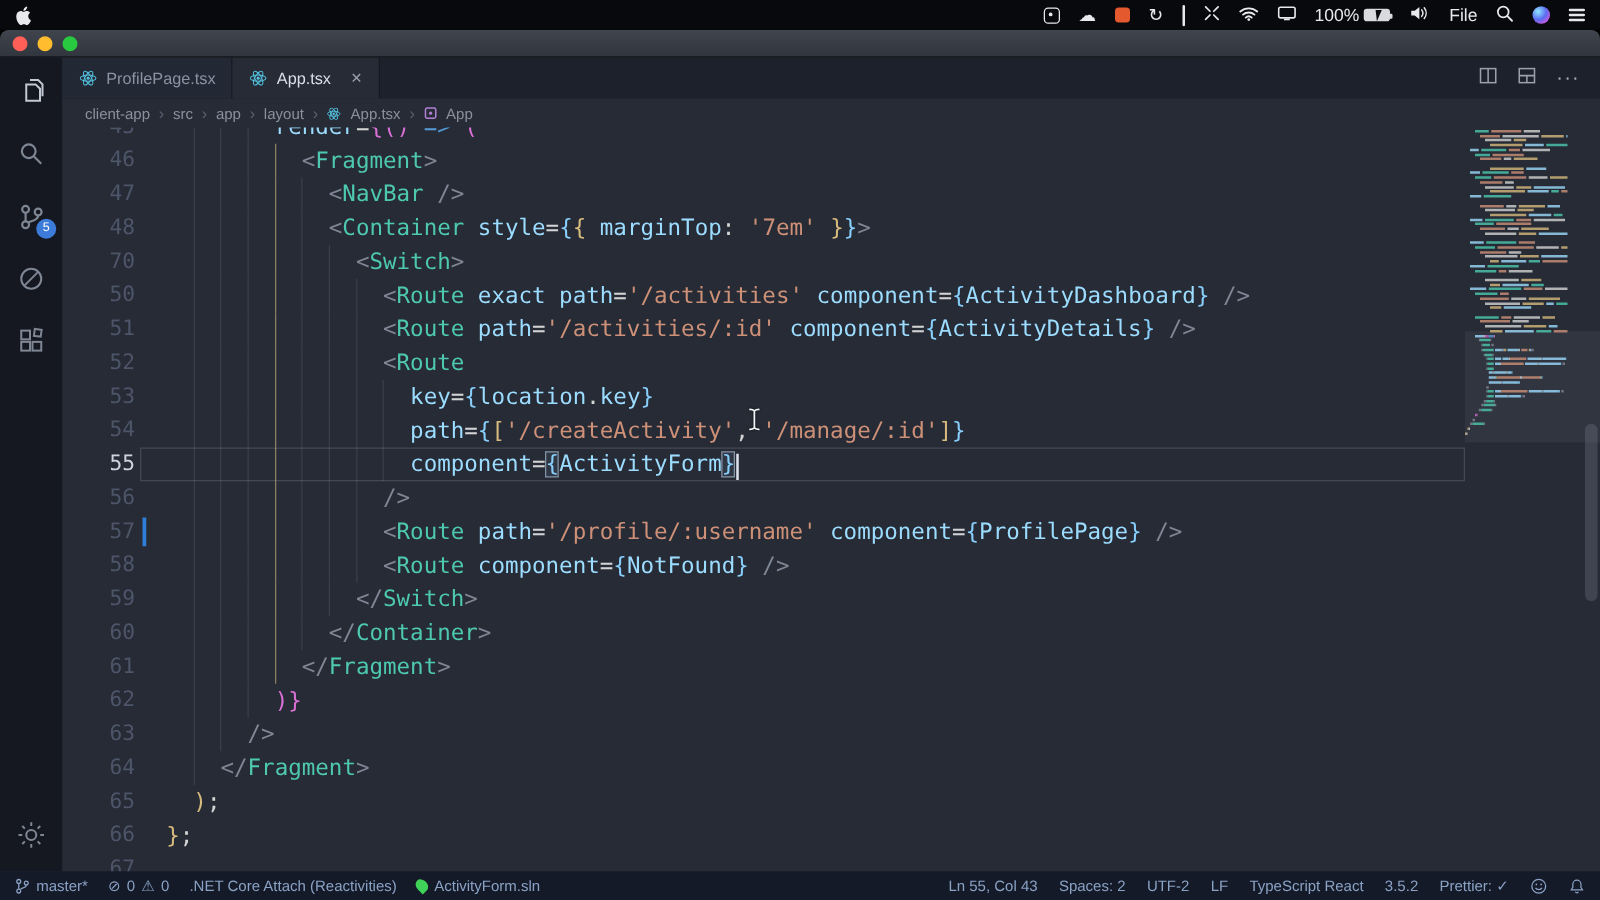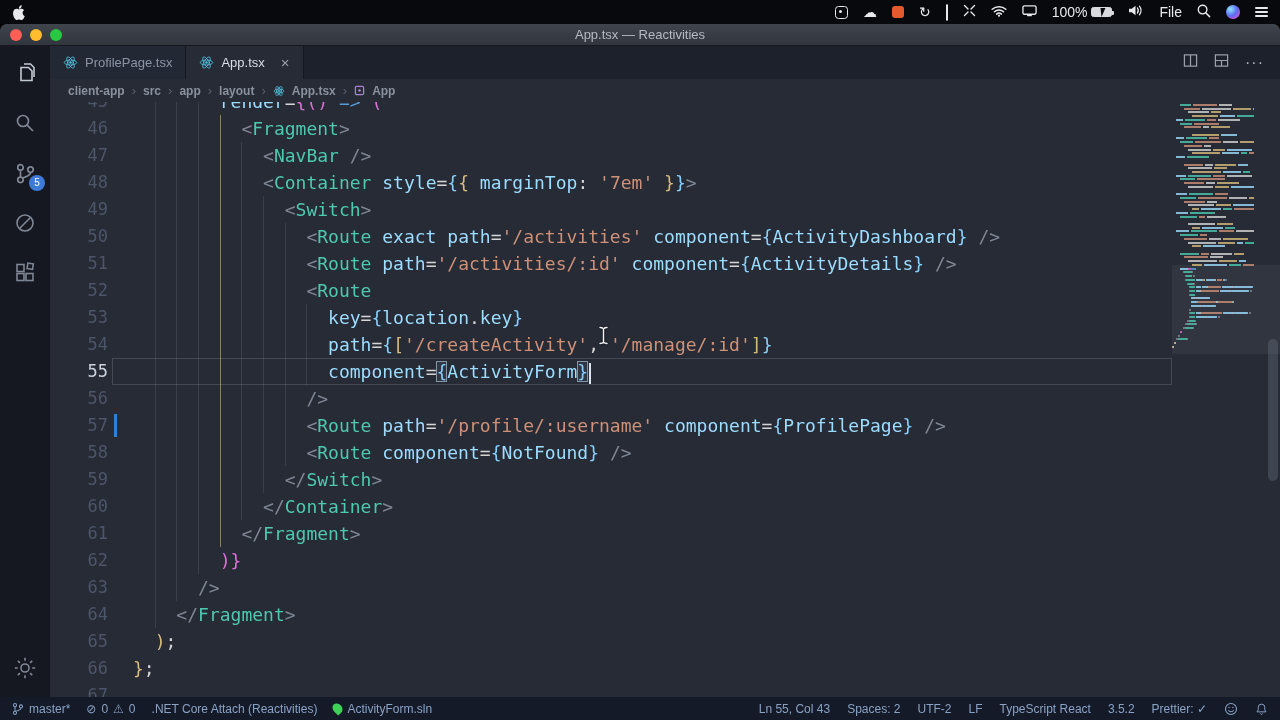--- a/index.html
+++ b/index.html
@@ -48,21 +48,21 @@
   .editor-col{flex:1;display:flex;flex-direction:column;min-width:0;background:#262b36;}
   .tabbar{height:33px;flex:none;background:#1d212b;display:flex;align-items:stretch;}
   .tab{display:flex;align-items:center;gap:7px;padding:0 13px;font-size:13px;border-right:1px solid #151820;}
   .tab.inactive{background:#232835;color:#8a93a2;}
   .tab.active{background:#262b36;color:#d9dee7;}
   .tab .close{margin-left:9px;font-size:15px;color:#99a1ae;cursor:pointer;}
   .tab-actions{margin-left:auto;display:flex;align-items:center;gap:16px;padding-right:16px;color:#9aa1ad;}
   .more-dots{font-size:16px;letter-spacing:1px;color:#aab1bd;line-height:10px;}
 
   .breadcrumb{height:23px;flex:none;display:flex;align-items:center;gap:7px;padding-left:18px;font-size:12px;color:#8a919d;background:#262b36;}
-  .crumb{cursor:pointer;font-weight:bold;}
+  .crumb{cursor:pointer;}
   .crumb-sep{color:#596170;font-size:13px;}
   .crumb-icn{display:flex;align-items:center;}
 
   
   .editor{flex:1;position:relative;overflow:hidden;background:#262b36;}
   .code{position:absolute;top:-14px;left:0;right:108px;font-family:"DejaVu Sans Mono",monospace;font-size:18px;line-height:27px;}
   .line{display:flex;height:27px;position:relative;}
   .ln{width:58px;flex:none;text-align:right;color:#4d5568;font-size:17px;line-height:27px;}
   .line.current .ln{color:#cbd2df;}
   .marker{width:25px;flex:none;position:relative;}
@@ -157,21 +157,20 @@
   </div>
 
   <div class="window">
 
     <div class="titlebar">
       <div class="traffic">
         <span class="light" style="background:#ff5f57"></span>
         <span class="light" style="background:#febc2e"></span>
         <span class="light" style="background:#28c840"></span>
       </div>
-      <div class="title">App.tsx — Reactivities</div>
     </div>
 
     <div class="main">
 
       <div class="activitybar">
         <span class="ab-icon on">
           <svg width="24" height="24" viewBox="0 0 24 24" fill="none" stroke="currentColor" stroke-width="1.6">
               <path d="M8 6.5h7.5l3.5 3.5v9.5H8z"></path>
               <path d="M11 3h6.5L21 6.5v9.5"></path>
             </svg>
@@ -306,21 +305,21 @@
                 <div class="ln">47</div>
                 <div class="marker"></div>
                 <div class="content"><span class="g" style="left: 2ch;"></span><span class="g" style="left: 4ch;"></span><span class="g" style="left: 6ch;"></span><span class="g active" style="left: 8ch;"></span><span class="g" style="left: 10ch;"></span><span>            </span><span style="color: rgb(127, 134, 148);">&lt;</span><span style="color: rgb(78, 201, 176);">NavBar</span><span style="color: rgb(212, 212, 212);"> </span><span style="color: rgb(127, 134, 148);">/&gt;</span></div>
               </div>
               <div class="line">
                 <div class="ln">48</div>
                 <div class="marker"></div>
                 <div class="content"><span class="g" style="left: 2ch;"></span><span class="g" style="left: 4ch;"></span><span class="g" style="left: 6ch;"></span><span class="g active" style="left: 8ch;"></span><span class="g" style="left: 10ch;"></span><span>            </span><span style="color: rgb(127, 134, 148);">&lt;</span><span style="color: rgb(78, 201, 176);">Container</span><span style="color: rgb(212, 212, 212);"> </span><span style="color: rgb(156, 220, 254);">style</span><span style="color: rgb(212, 212, 212);">=</span><span style="color: rgb(135, 206, 250);">{</span><span style="color: rgb(215, 186, 125);">{</span><span style="color: rgb(212, 212, 212);"> </span><span style="color: rgb(156, 220, 254);">marginTop</span><span style="color: rgb(212, 212, 212);">:</span><span style="color: rgb(212, 212, 212);"> </span><span style="color: rgb(206, 145, 120);">'7em'</span><span style="color: rgb(212, 212, 212);"> </span><span style="color: rgb(215, 186, 125);">}</span><span style="color: rgb(135, 206, 250);">}</span><span style="color: rgb(127, 134, 148);">&gt;</span></div>
               </div>
               <div class="line">
-                <div class="ln">49</div>
+                <div class="ln">70</div>
                 <div class="marker"></div>
                 <div class="content"><span class="g" style="left: 2ch;"></span><span class="g" style="left: 4ch;"></span><span class="g" style="left: 6ch;"></span><span class="g active" style="left: 8ch;"></span><span class="g" style="left: 10ch;"></span><span class="g" style="left: 12ch;"></span><span>              </span><span style="color: rgb(127, 134, 148);">&lt;</span><span style="color: rgb(78, 201, 176);">Switch</span><span style="color: rgb(127, 134, 148);">&gt;</span></div>
               </div>
               <div class="line">
                 <div class="ln">50</div>
                 <div class="marker"></div>
                 <div class="content"><span class="g" style="left: 2ch;"></span><span class="g" style="left: 4ch;"></span><span class="g" style="left: 6ch;"></span><span class="g active" style="left: 8ch;"></span><span class="g" style="left: 10ch;"></span><span class="g" style="left: 12ch;"></span><span class="g" style="left: 14ch;"></span><span>                </span><span style="color: rgb(127, 134, 148);">&lt;</span><span style="color: rgb(78, 201, 176);">Route</span><span style="color: rgb(212, 212, 212);"> </span><span style="color: rgb(156, 220, 254);">exact</span><span style="color: rgb(212, 212, 212);"> </span><span style="color: rgb(156, 220, 254);">path</span><span style="color: rgb(212, 212, 212);">=</span><span style="color: rgb(206, 145, 120);">'/activities'</span><span style="color: rgb(212, 212, 212);"> </span><span style="color: rgb(156, 220, 254);">component</span><span style="color: rgb(212, 212, 212);">=</span><span style="color: rgb(135, 206, 250);">{</span><span style="color: rgb(156, 220, 254);">ActivityDashboard</span><span style="color: rgb(135, 206, 250);">}</span><span style="color: rgb(212, 212, 212);"> </span><span style="color: rgb(127, 134, 148);">/&gt;</span></div>
               </div>
               <div class="line">
                 <div class="ln">51</div>

